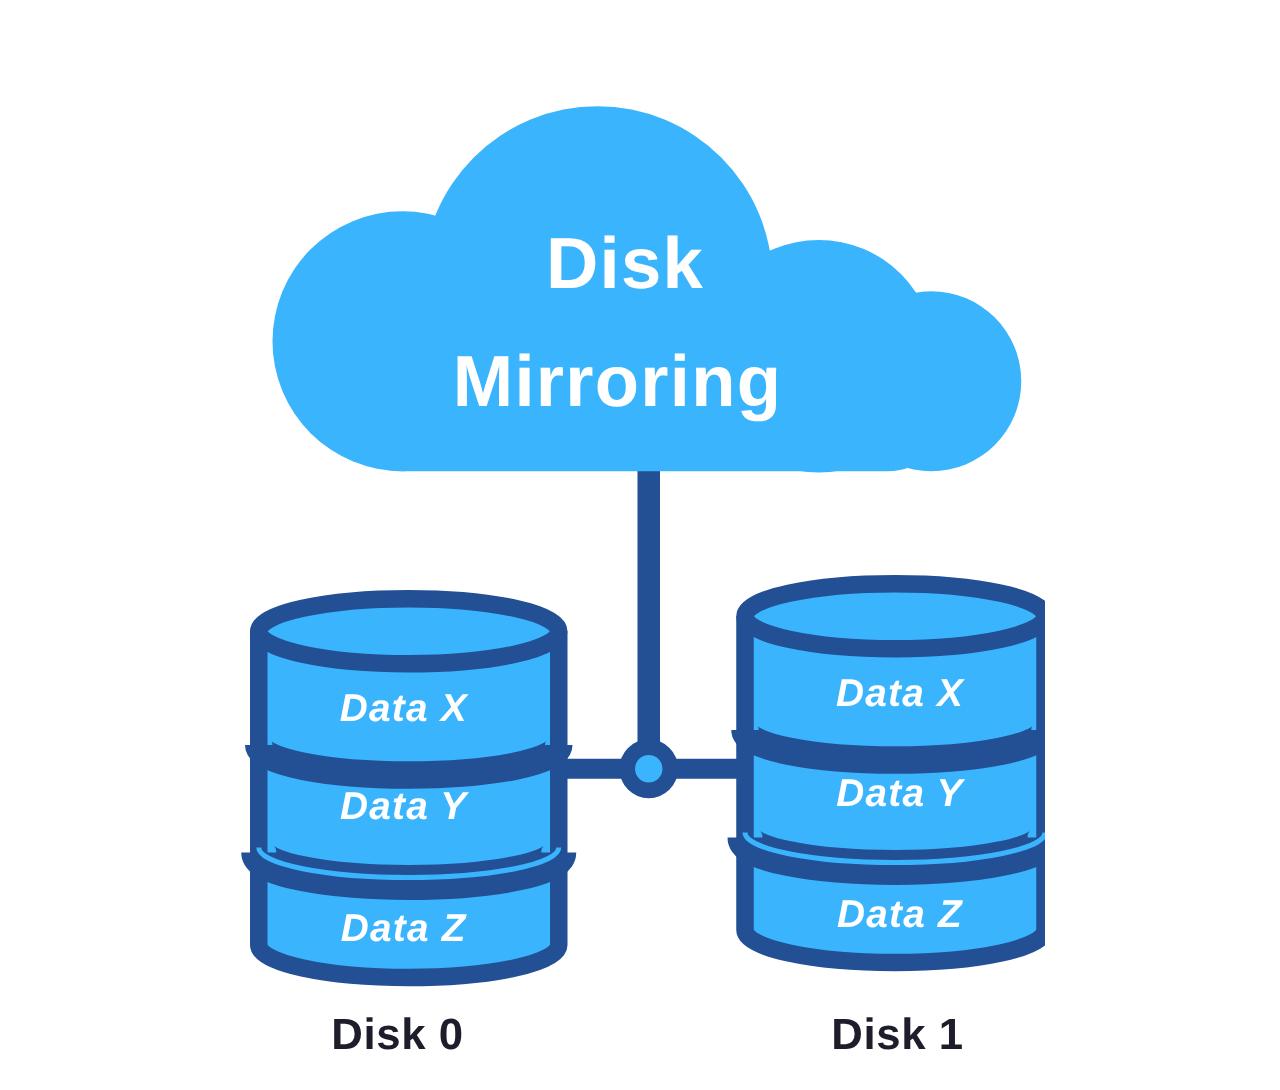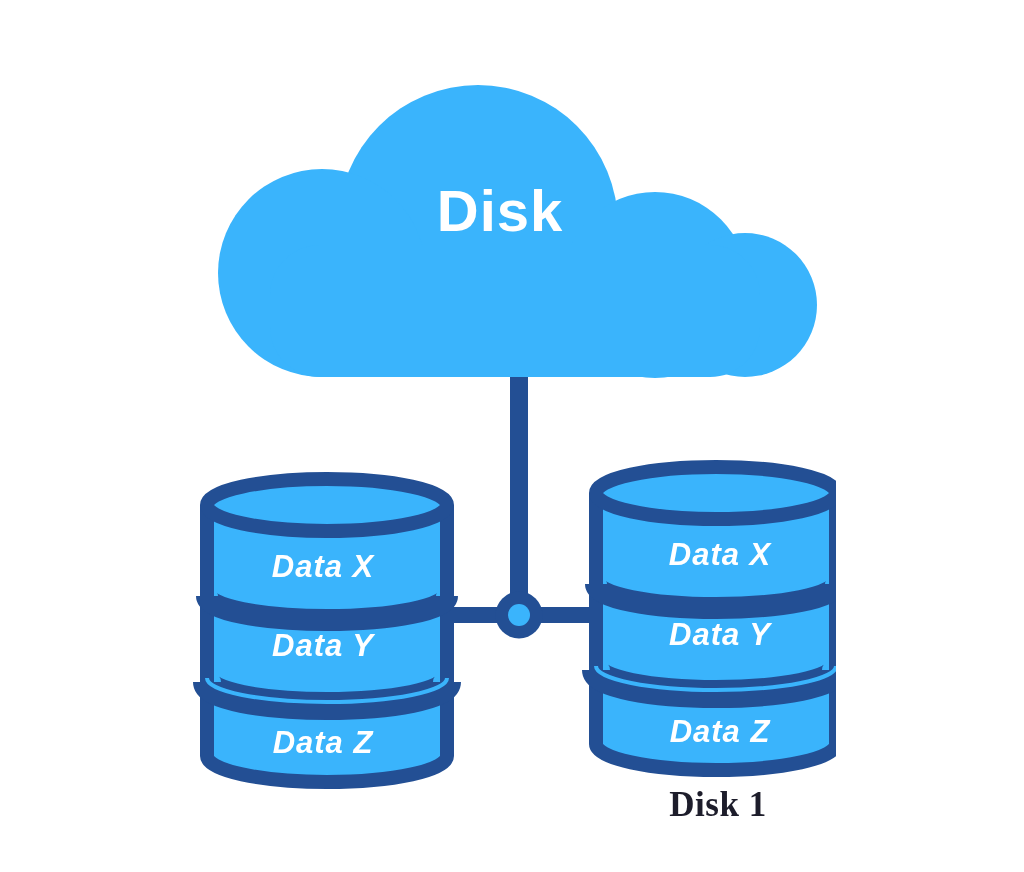--- a/index.html
+++ b/index.html
@@ -108,24 +108,26 @@
         <path class="db-seam" d="M 8,206 A 120 24 0 0 0 248,206"></path>
         <ellipse class="db-top" cx="128" cy="33" rx="120" ry="26"></ellipse>
       </g>
     </defs>
 
     <use href="#db-icon" x="199" y="472"></use>
     <use href="#db-icon" x="588" y="460"></use>
   </svg>
 
   <div class="txt cloud-title" style="left:500px; top:211px;">Disk</div>
+  <div class="txt cloud-title" style="left:494px; top:306px;">Mirroring</div>
 
   <div class="txt seg-label" style="left:323px; top:566px;">Data X</div>
   <div class="txt seg-label" style="left:323px; top:645px;">Data Y</div>
   <div class="txt seg-label" style="left:323px; top:742px;">Data Z</div>
 
   <div class="txt seg-label" style="left:720px; top:554px;">Data X</div>
   <div class="txt seg-label" style="left:720px; top:634px;">Data Y</div>
   <div class="txt seg-label" style="left:720px; top:731px;">Data Z</div>
 
-  <div class="txt disk-caption" style="left:718px; top:804px;font-family:Liberation Serif, serif;">Disk 1</div>
+  <div class="txt disk-caption" style="left:318px; top:828px;">Disk 0</div>
+  <div class="txt disk-caption" style="left:718px; top:828px;">Disk 1</div>
 
 </div>
 
 </body></html>

